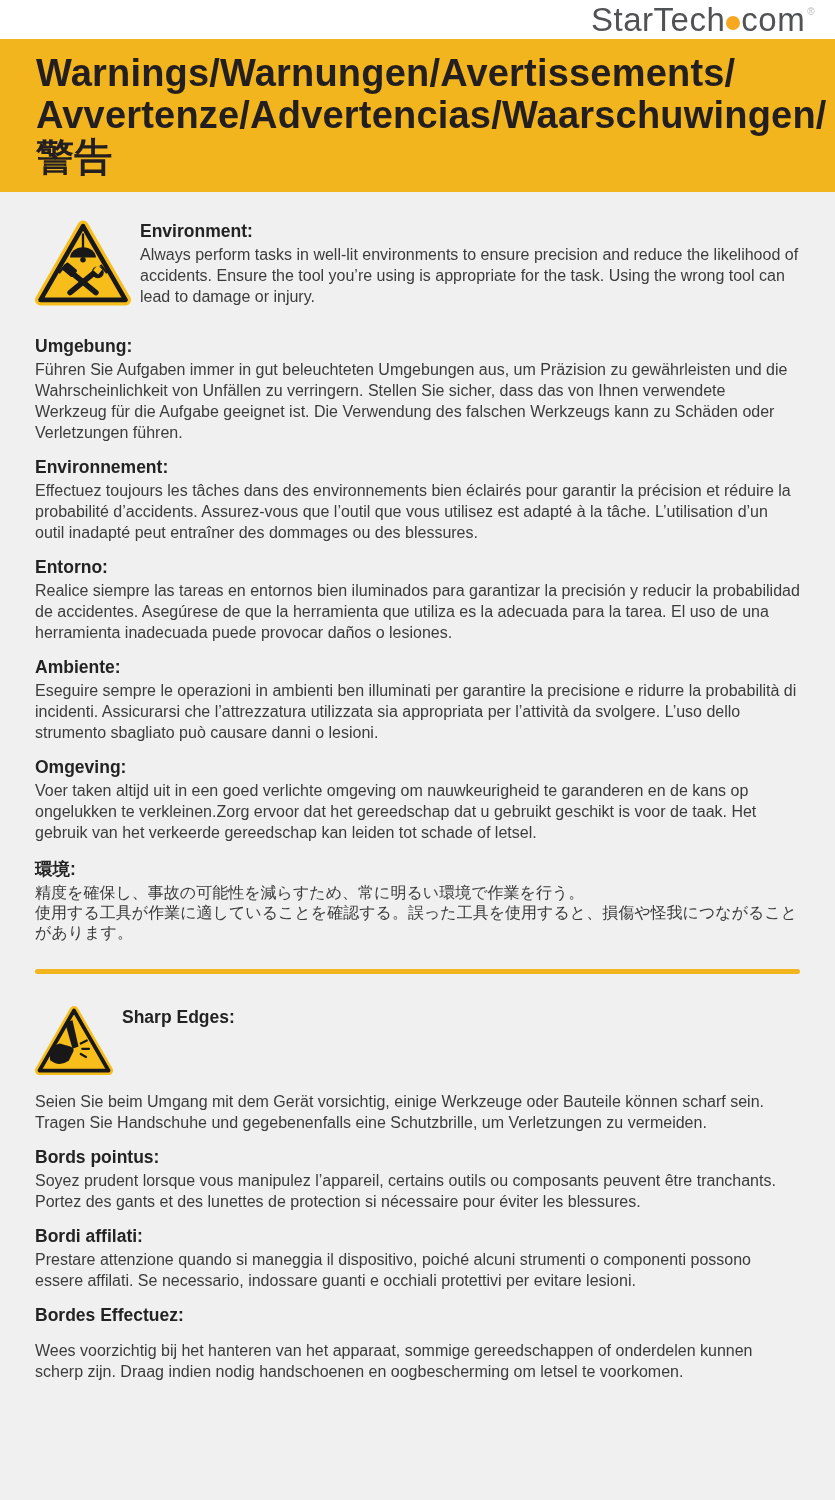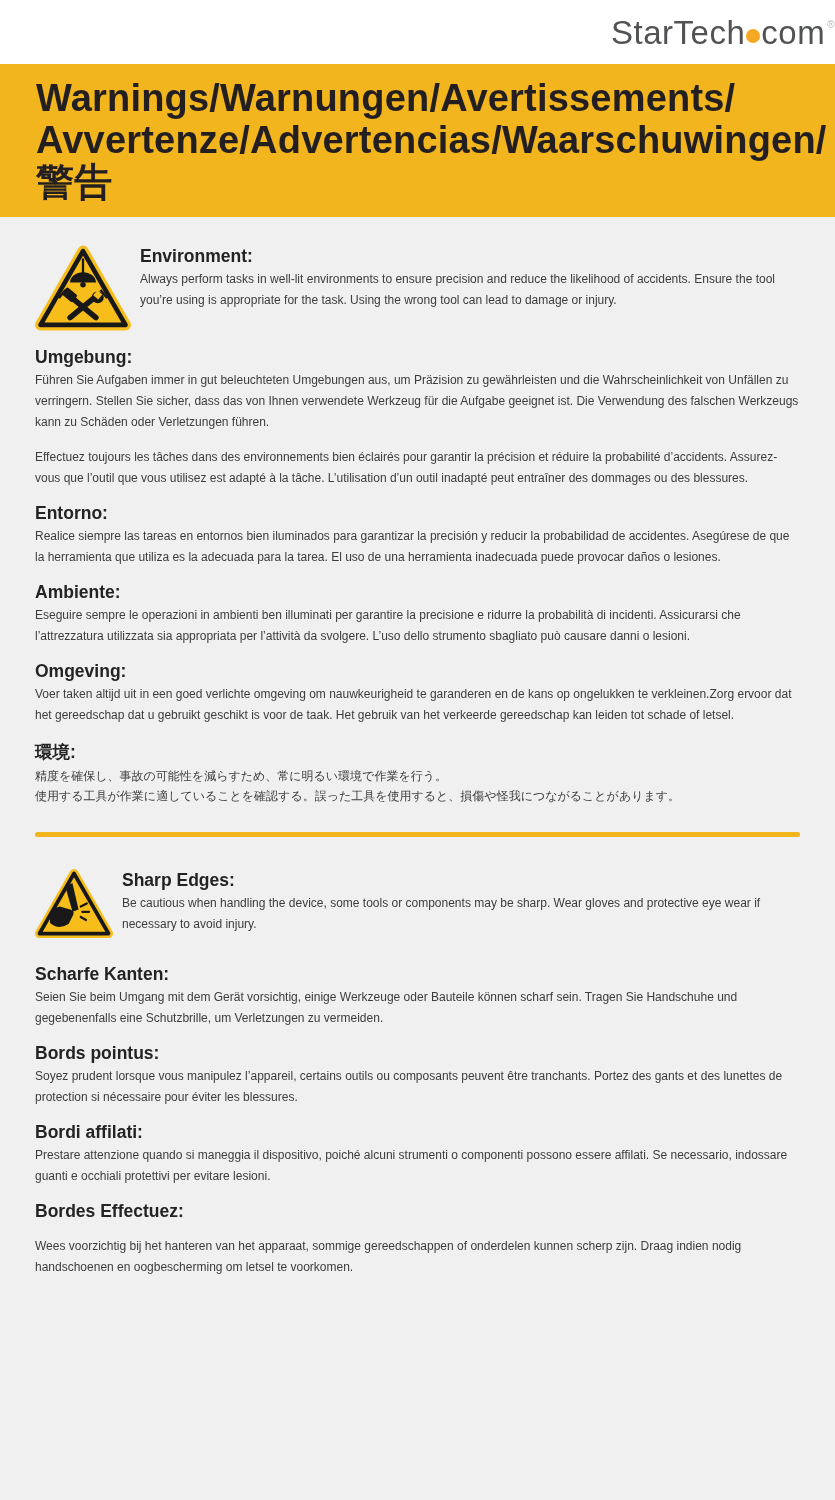--- a/index.html
+++ b/index.html
@@ -6,26 +6,26 @@
   html, body { background: #ffffff; }
   body {
     width: 835px;
     font-family: "Liberation Sans", "DejaVu Sans", sans-serif;
     -webkit-font-smoothing: antialiased;
   }
   .page { width: 835px; min-height: 1500px; background: #f0f0f0; }
 
   
   .header {
-    height: 64px;
+    height: 39px;
     background: #ffffff;
     display: flex;
     align-items: center;
     justify-content: flex-end;
-    padding-right: 0;
+    padding-right: 20px;
   }
   .logo {
     font-size: 33px;
     color: #515254;
     letter-spacing: 0.5px;
     display: flex;
     align-items: baseline;
     line-height: 1;
   }
   .logo .logo-dot {
@@ -65,21 +65,21 @@
   .intro-row .intro-text { flex: 1 1 auto; padding-left: 9px; padding-top: 3px; }
 
   h2 {
     font-size: 17.5px;
     font-weight: 700;
     color: #232323;
     line-height: 21px;
     margin-bottom: 2px;
   }
   p {
-    font-size: 12px;
+    font-size: 16px;
     color: #3c3c3c;
     line-height: 21px;
   }
   .block { margin-bottom: 14px; max-width: 770px; }
   .block.ja p { white-space: pre-line; line-height: 20px; }
   .block.ja h2 { line-height: 24px; }
 
   .divider {
     border: none;
     height: 5px;
@@ -133,20 +133,21 @@
           <h2>Environment:</h2>
           <p>Always perform tasks in well-lit environments to ensure precision and reduce the likelihood of accidents. Ensure the tool you’re using is appropriate for the task. Using the wrong tool can lead to damage or injury.</p>
         </div>
       </div>
 
       <div class="block">
         <h2>Umgebung:</h2>
         <p>Führen Sie Aufgaben immer in gut beleuchteten Umgebungen aus, um Präzision zu gewährleisten und die Wahrscheinlichkeit von Unfällen zu verringern. Stellen Sie sicher, dass das von Ihnen verwendete Werkzeug für die Aufgabe geeignet ist. Die Verwendung des falschen Werkzeugs kann zu Schäden oder Verletzungen führen.</p>
       </div>
       <div class="block">
+        <h2>Environnement:</h2>
         <p>Effectuez toujours les tâches dans des environnements bien éclairés pour garantir la précision et réduire la probabilité d’accidents. Assurez-vous que l’outil que vous utilisez est adapté à la tâche. L’utilisation d’un outil inadapté peut entraîner des dommages ou des blessures.</p>
       </div>
       <div class="block">
         <h2>Entorno:</h2>
         <p>Realice siempre las tareas en entornos bien iluminados para garantizar la precisión y reducir la probabilidad de accidentes. Asegúrese de que la herramienta que utiliza es la adecuada para la tarea. El uso de una herramienta inadecuada puede provocar daños o lesiones.</p>
       </div>
       <div class="block">
         <h2>Ambiente:</h2>
         <p>Eseguire sempre le operazioni in ambienti ben illuminati per garantire la precisione e ridurre la probabilità di incidenti. Assicurarsi che l’attrezzatura utilizzata sia appropriata per l’attività da svolgere. L’uso dello strumento sbagliato può causare danni o lesioni.</p>
       </div>
@@ -171,26 +172,24 @@
             <path d="M52 7 L98 87 L6 87 Z" fill="#f7bd1a" stroke="#181818" stroke-width="5" stroke-linejoin="round"></path>
             <path d="M40 23 L50 20 L58 55 L50 58 Z" fill="#181818"></path>
             <path d="M20 64 Q22 53 33 51 L47 55 Q53 57 51 62 L45 74 Q32 83 20 73 Z" fill="#181818"></path>
             <line x1="61" y1="51" x2="69" y2="47" stroke="#181818" stroke-width="3" stroke-linecap="round"></line>
             <line x1="63" y1="58" x2="72" y2="58" stroke="#181818" stroke-width="3" stroke-linecap="round"></line>
             <line x1="61" y1="65" x2="68" y2="69" stroke="#181818" stroke-width="3" stroke-linecap="round"></line>
           </svg>
         </span>
         <div class="intro-text block">
           <h2>Sharp Edges:</h2>
-          <p>Be cautious when handling the device, some tools or components may be sharp. Wear gloves and protective eye wear if necessary to avoid injury.</p>
         </div>
       </div>
 
       <div class="block">
-        <h2>Scharfe Kanten:</h2>
         <p>Seien Sie beim Umgang mit dem Gerät vorsichtig, einige Werkzeuge oder Bauteile können scharf sein. Tragen Sie Handschuhe und gegebenenfalls eine Schutzbrille, um Verletzungen zu vermeiden.</p>
       </div>
       <div class="block">
         <h2>Bords pointus:</h2>
         <p>Soyez prudent lorsque vous manipulez l’appareil, certains outils ou composants peuvent être tranchants. Portez des gants et des lunettes de protection si nécessaire pour éviter les blessures.</p>
       </div>
       <div class="block">
         <h2>Bordi affilati:</h2>
         <p>Prestare attenzione quando si maneggia il dispositivo, poiché alcuni strumenti o componenti possono essere affilati. Se necessario, indossare guanti e occhiali protettivi per evitare lesioni.</p>
       </div>

